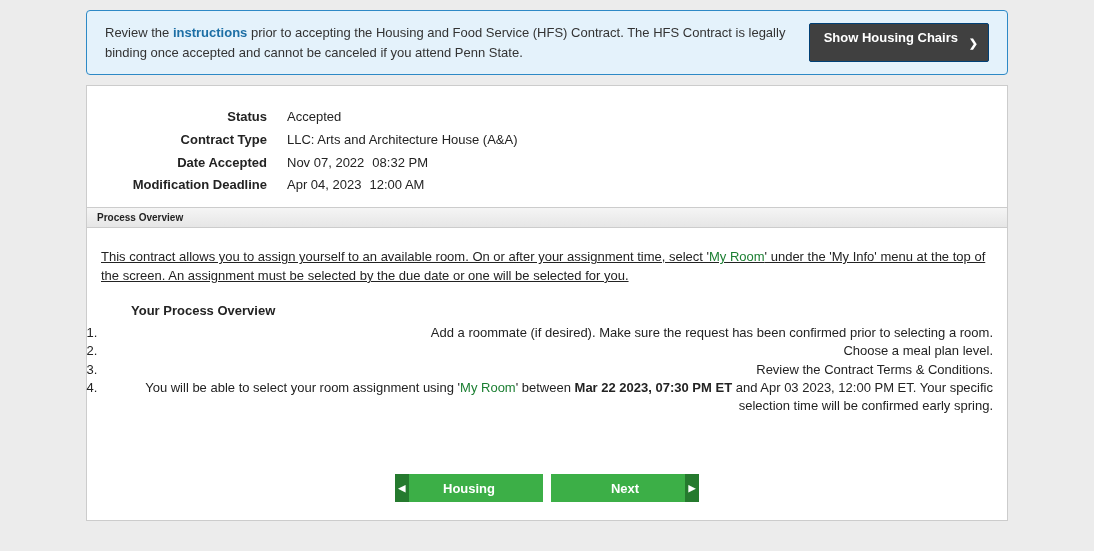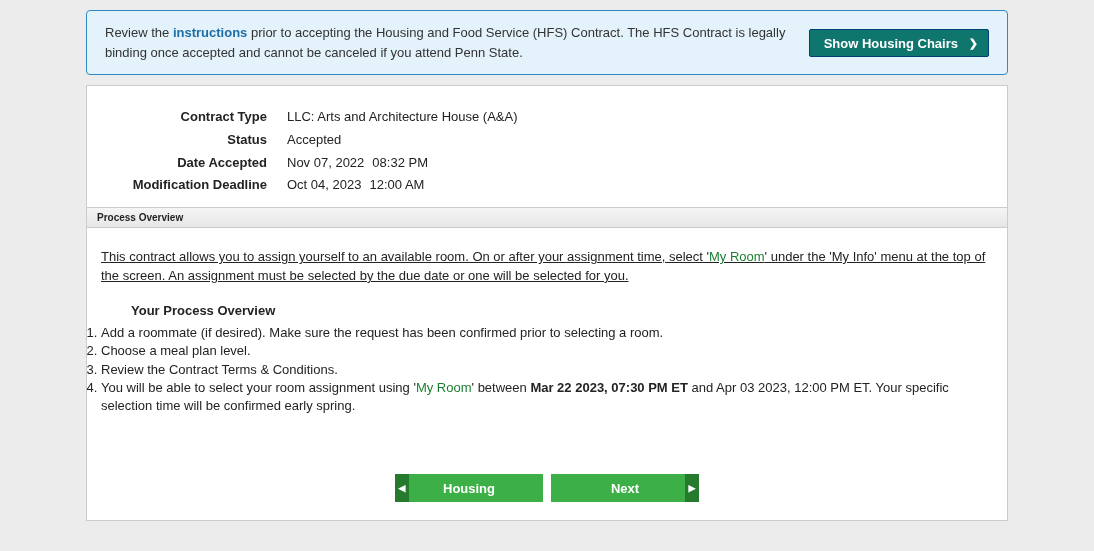--- a/index.html
+++ b/index.html
@@ -34,26 +34,26 @@
       line-height: 1.5;
       padding-right: 20px;
       max-width: 820px;
     }
     .banner-text a {
       color: #1d6fa5;
       font-weight: bold;
       text-decoration: none;
     }
     .banner-button {
-      background-color: #0f766e;
+      background-color: #404040;
       color: #fff;
       border: 1px solid #004076;
       font-size: 13px;
       font-weight: bold;
-      padding: 6px 30px 5px 14px;
+      padding: 6px 30px 16px 14px;
       position: relative;
       border-radius: 2px;
       cursor: pointer;
       white-space: nowrap;
     }
     .banner-button .chev {
       position: absolute;
       right: 10px;
       top: 50%;
       transform: translateY(-50%);
@@ -110,20 +110,21 @@
       color: #1b7f32;
     }
     .your-process-title {
       font-weight: bold;
       margin-top: 10px;
       margin-left: 30px;
     }
     ol.process-list {
       list-style: decimal;
       margin-top: 2px;
+      text-align: right;
     }
     ol.process-list li {
       line-height: 1.35;
       padding-top: 1px;
     }
     .bold {
       font-weight: bold;
     }
     
     .buttons-row {
@@ -170,37 +171,37 @@
     <button class="banner-button">
       <span>Show Housing Chairs</span>
       <span class="chev">❯</span>
     </button>
   </div>
 
   <div class="content-box">
 
     <div class="details">
       <div class="details-row">
+        <div class="details-label">Status</div>
+        <div class="details-value">Accepted</div>
+      </div>
+      <div class="details-row">
         <div class="details-label">Contract Type</div>
         <div class="details-value">LLC: Arts and Architecture House (A&amp;A)</div>
-      </div>
-      <div class="details-row">
-        <div class="details-label">Status</div>
-        <div class="details-value">Accepted</div>
       </div>
       <div class="details-row">
         <div class="details-label">Date Accepted</div>
         <div class="details-value">
           <span>Nov 07, 2022</span><span class="time">08:32 PM</span>
         </div>
       </div>
       <div class="details-row">
         <div class="details-label">Modification Deadline</div>
         <div class="details-value">
-          <span>Oct 04, 2023</span><span class="time">12:00 AM</span>
+          <span>Apr 04, 2023</span><span class="time">12:00 AM</span>
         </div>
       </div>
     </div>
 
     <div class="section-header">Process Overview</div>
 
     <div class="section-body">
       <p>
         <span>This contract allows you to assign yourself to an available room. On or after your assignment time, select '</span><span class="link-green">My Room</span><span>' under the 'My Info' menu at the top of the screen. An assignment must be selected by the due date or one will be selected for you.</span>
       </p>

